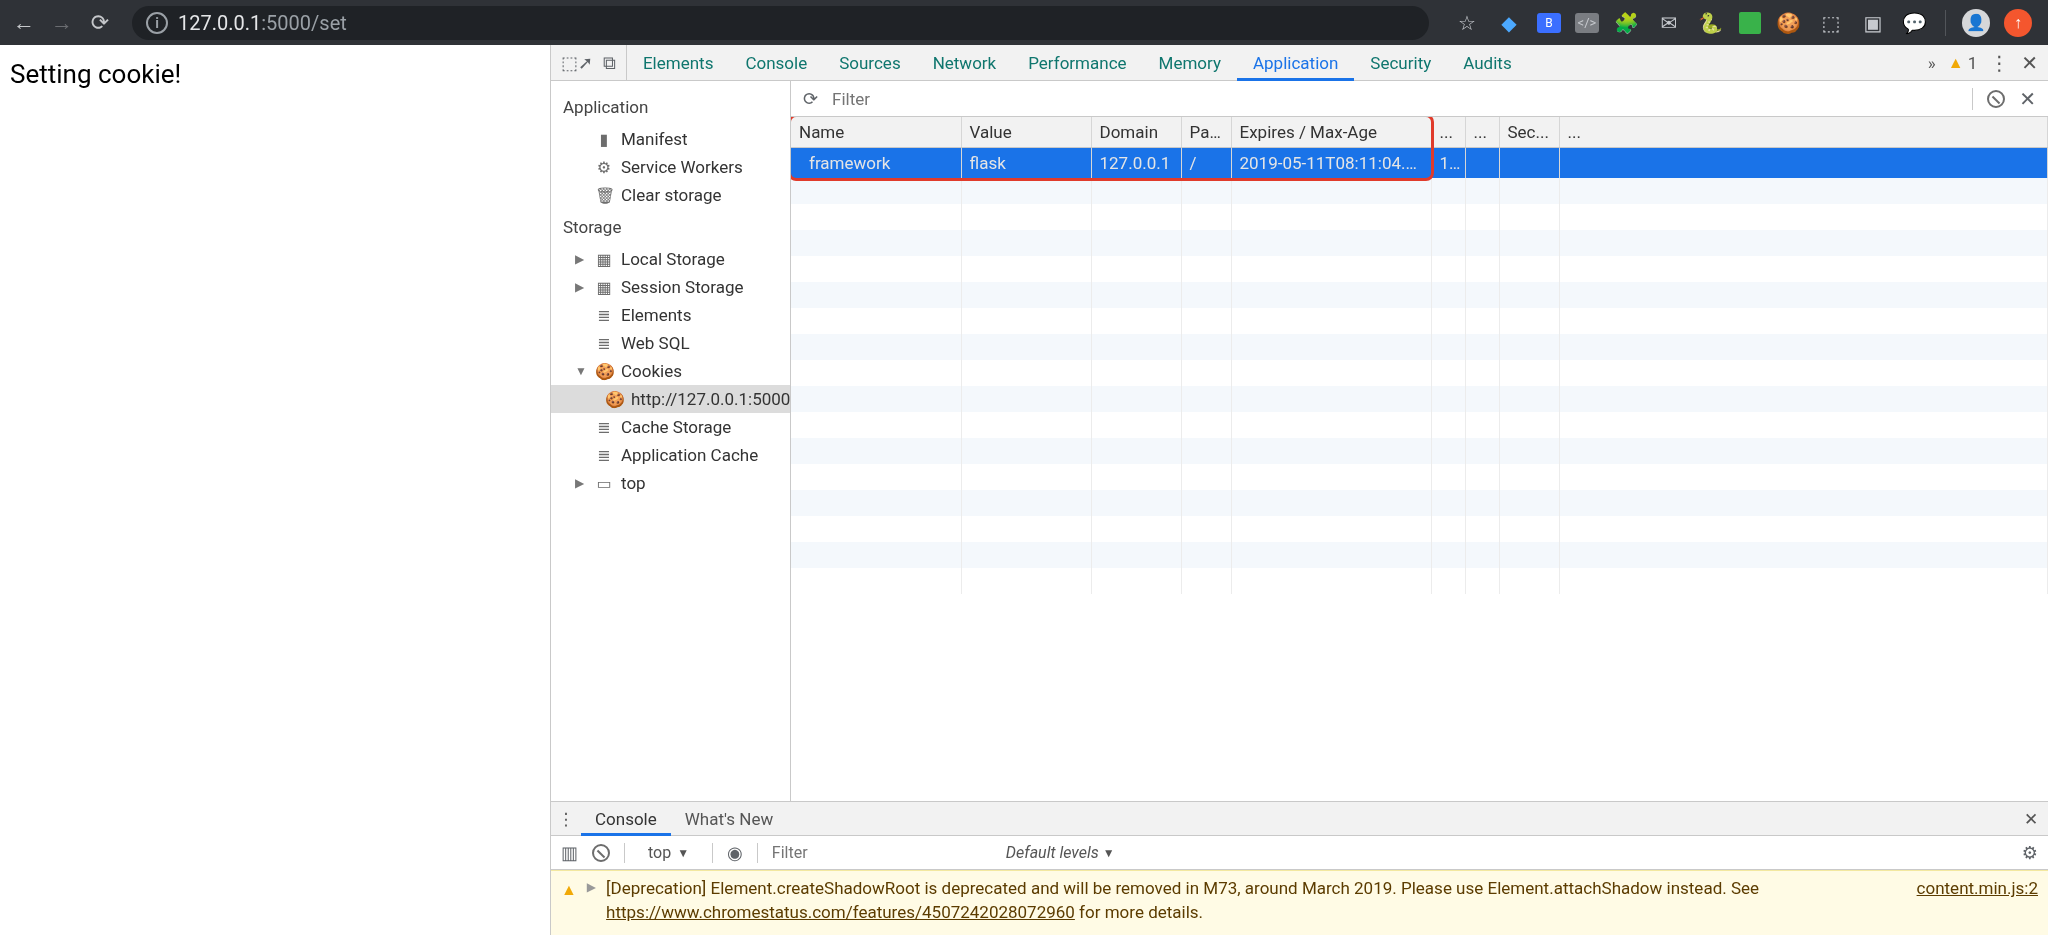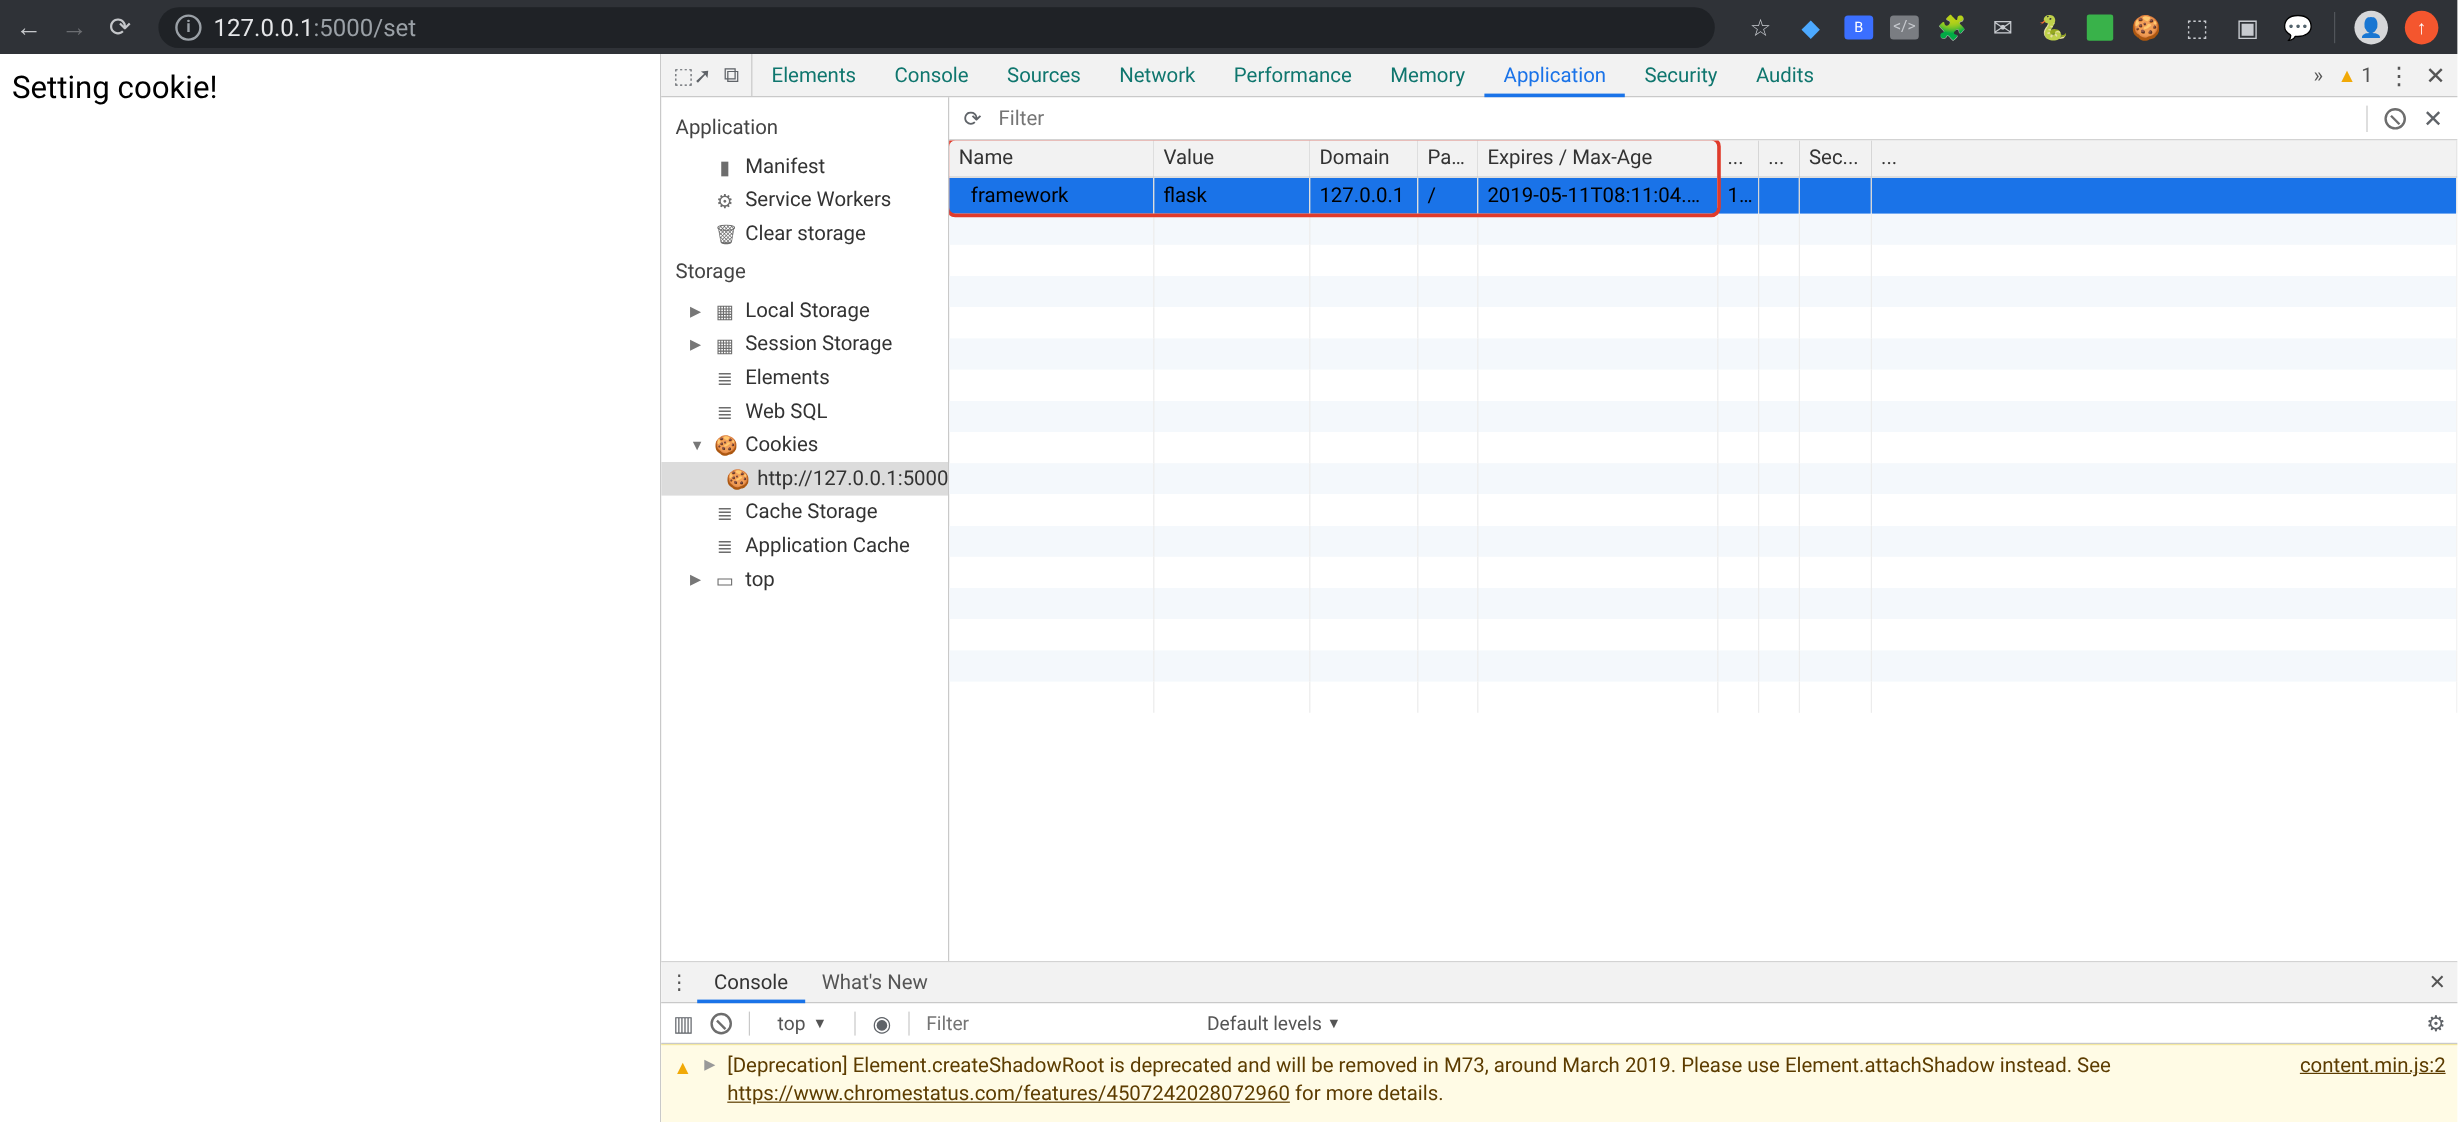--- a/index.html
+++ b/index.html
@@ -151,21 +151,21 @@
     padding:5px 8px;
     text-align:left;
     overflow:hidden;text-overflow:ellipsis;white-space:nowrap;
   }
   table.cookie-table thead th{
     background:#f2f2f2;
     border-bottom:1px solid #c9c9c9;
     font-weight:400;color:#333;
     position:sticky;top:0;margin-left:19px;
   }
-  table.cookie-table tr.selected td{background:#1a73e8;color:#000000;}
+  table.cookie-table tr.selected td{background:#1a73e8;color:#e5e5e5;}
   table.cookie-table td.pad{padding-left:18px;}
   table.cookie-table tbody tr.empty td{height:26px;border-right:1px solid #ececec;}
   table.cookie-table tbody tr.empty.alt td{background:#f4f8fc;}
   
   .red-annot{
     position:absolute;
     border:3px solid #e03b2b;
     border-radius:8px;
     pointer-events:none;
   }
@@ -188,21 +188,21 @@
   .drawer-spacer{flex:1;}
   .drawer-close{width:34px;display:flex;align-items:center;justify-content:center;color:#555;cursor:pointer;}
 
   .console-toolbar{
     height:34px;border-bottom:1px solid #c9c9c9;
     display:flex;align-items:center;padding:0 10px;gap:14px;
     font-size:16px;color:#555;
   }
   .ctx-select{display:flex;align-items:center;gap:6px;border:1px solid transparent;padding:3px 8px;}
   .console-toolbar input{border:none;outline:none;font-size:16px;width:220px;background:transparent;}
-  .console-toolbar .lvl{display:flex;align-items:center;gap:4px;}
+  .console-toolbar .lvl{display:flex;align-items:center;gap:4px;font-style:italic;}
   .console-toolbar .gear{margin-left:auto;}
 
   .console-msg{
     background:#fffbe5;
     border-top:1px solid #f3e8a0;
     display:flex;
     padding:6px 10px 10px 10px;
     font-family: Menlo, Consolas, monospace;
     font-size:17px;
     line-height:1.4;

